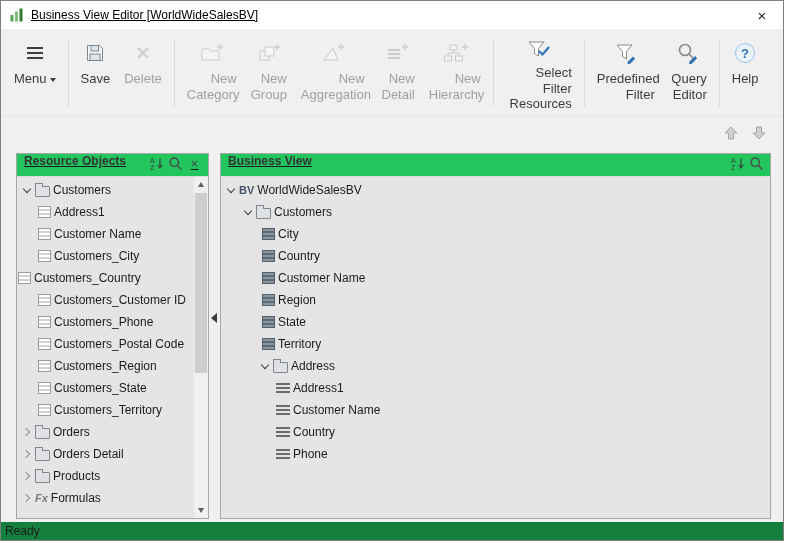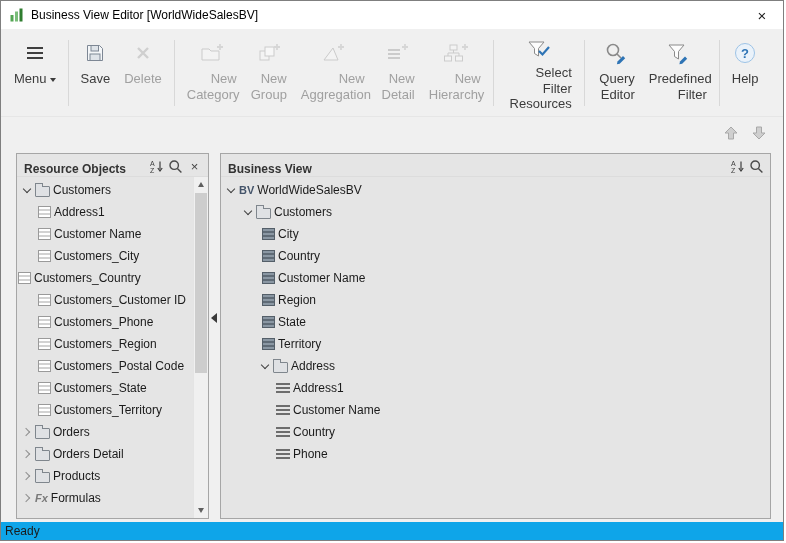--- a/index.html
+++ b/index.html
@@ -6,42 +6,42 @@
   *{box-sizing:border-box;}
   .window{
     position:relative;width:784px;height:541px;margin:0;
     border:1px solid #7f7f7f;background:#f0f0f0;
     font-family:"Liberation Sans","DejaVu Sans",sans-serif;
     font-size:12px;color:#1b1b1b;overflow:hidden;
   }
   
   .titlebar{height:28px;background:#ffffff;display:flex;align-items:center;padding-left:8px;}
   .titlebar .app-ico{width:16px;height:16px;margin-right:6px;display:flex;}
-  .titlebar .t-title{font-size:12px;color:#000;}
+  .titlebar .t-title{font-size:12px;color:#000;text-decoration:underline;}
   .close-btn{margin-left:auto;width:42px;height:28px;display:flex;align-items:center;justify-content:center;
     font-size:15px;color:#222;cursor:default;}
   
   .toolbar{display:flex;align-items:stretch;padding:5px 6px 4px;height:88px;background:#f0f0f0;
     border-bottom:1px solid #e6e6e6;}
   .tb-btn{display:flex;flex-direction:column;align-items:center;padding:3px 7px 0;}
   .tb-ico{height:32px;display:flex;align-items:center;justify-content:center;}
   .tb-lbl{font-size:13px;color:#3c3c3c;text-align:right;line-height:1.2;margin-top:2px;}
   .tb-btn.disabled .tb-lbl{color:#a0a0a0;}
   .tb-sep{width:1px;background:#d8d8d8;margin:6px 5px;}
   .caret{display:inline-block;width:0;height:0;border-left:3.5px solid transparent;
     border-right:3.5px solid transparent;border-top:4px solid #3c3c3c;margin-left:3px;vertical-align:middle;}
   
   .move-btns{position:absolute;right:14px;top:122px;display:flex;gap:8px;}
   .move-btn{width:20px;height:20px;display:flex;align-items:center;justify-content:center;}
   
   .panel{position:absolute;border:1px solid #a6a6a6;background:#fff;display:flex;flex-direction:column;}
   .left-panel{left:15px;top:152px;width:193px;height:366px;}
   .right-panel{left:219px;top:152px;width:551px;height:366px;}
-  .panel-header{height:23px;background:#e5e5e5;border-bottom:1px solid #dcdcdc;display:flex;
-    align-items:flex-end;padding:0 4px 0 7px;flex:none;}
+  .panel-header{height:23px;background:#22c55e;border-bottom:1px solid #dcdcdc;display:flex;
+    align-items:flex-start;padding:0 4px 0 7px;flex:none;text-decoration:underline;}
   .panel-title{font-weight:bold;font-size:12px;color:#333;margin-right:auto;}
   .ph-btn{width:19px;height:19px;display:flex;align-items:center;justify-content:center;}
   .ph-close{font-size:13px;color:#444;}
   .panel-body{flex:1;display:flex;overflow:hidden;background:#e5e5e5;}
   .tree{flex:1;padding-top:2px;overflow:hidden;}
   
   .row{display:flex;align-items:center;height:22px;white-space:nowrap;}
   .lbl{margin-left:3px;font-size:12px;color:#1b1b1b;}
   .exp{width:14px;height:14px;display:inline-flex;align-items:center;justify-content:center;flex:none;}
   .exp i{display:block;width:6px;height:6px;border-right:1.6px solid #3f3f3f;border-bottom:1.6px solid #3f3f3f;}
@@ -65,21 +65,21 @@
   .sb-btn{height:15px;display:flex;align-items:center;justify-content:center;flex:none;}
   .sb-track{flex:1;position:relative;}
   .sb-thumb{position:absolute;left:1px;right:1px;top:1px;height:58%;background:#cdcdcd;}
   .tri-up{width:0;height:0;border-left:3.5px solid transparent;border-right:3.5px solid transparent;border-bottom:5px solid #5f5f5f;}
   .tri-down{width:0;height:0;border-left:3.5px solid transparent;border-right:3.5px solid transparent;border-top:5px solid #5f5f5f;}
   
   .splitter{position:absolute;left:208px;top:152px;width:11px;height:366px;}
   .collapse-arrow{position:absolute;left:2px;top:160px;width:0;height:0;
     border-top:5px solid transparent;border-bottom:5px solid transparent;border-right:6px solid #3a3a3a;}
   
-  .statusbar{position:absolute;left:0;right:0;bottom:0;height:18px;background:#0ea5e9;
+  .statusbar{position:absolute;left:0;right:0;bottom:0;height:18px;background:#15803d;
     display:flex;align-items:center;padding-left:4px;font-size:12px;color:#1b1b1b;}
 </style>
 </head>
 <body>
 
 <div class="window">
 
   <div class="titlebar">
     <span class="app-ico">
       <svg width="16" height="16" viewBox="0 0 16 16">
@@ -193,36 +193,36 @@
         </svg>
       </span>
       <span class="tb-lbl" style="max-width:66px">Select Filter Resources</span>
     </div>
 
     <div class="tb-sep"></div>
 
     <div class="tb-btn">
       <span class="tb-ico">
         <svg width="26" height="24" viewBox="0 0 26 24">
+          <path d="M4 4h15l-5.5 6.5V18l-4-2.5v-5z" fill="#fdfdfd" stroke="#8a8a8a"></path>
+          <path d="M15 20.5l5-5 2.2 2.2-5 5-2.8.6z" fill="#2e74b5"></path>
+        </svg>
+      </span>
+      <span class="tb-lbl" style="max-width:58px">Predefined Filter</span>
+    </div>
+
+    <div class="tb-btn">
+      <span class="tb-ico">
+        <svg width="26" height="24" viewBox="0 0 26 24">
           <circle cx="10" cy="9" r="5.5" fill="none" stroke="#8a8a8a" stroke-width="1.6"></circle>
           <path d="M14 13l4 4" stroke="#8a8a8a" stroke-width="1.6" fill="none"></path>
           <path d="M14.5 20.5l5.5-5.5 2.2 2.2-5.5 5.5-2.8.6z" fill="#2e74b5"></path>
         </svg>
       </span>
       <span class="tb-lbl" style="max-width:38px">Query Editor</span>
-    </div>
-
-    <div class="tb-btn">
-      <span class="tb-ico">
-        <svg width="26" height="24" viewBox="0 0 26 24">
-          <path d="M4 4h15l-5.5 6.5V18l-4-2.5v-5z" fill="#fdfdfd" stroke="#8a8a8a"></path>
-          <path d="M15 20.5l5-5 2.2 2.2-5 5-2.8.6z" fill="#2e74b5"></path>
-        </svg>
-      </span>
-      <span class="tb-lbl" style="max-width:58px">Predefined Filter</span>
     </div>
 
     <div class="tb-sep"></div>
 
     <div class="tb-btn">
       <span class="tb-ico">
         <svg width="24" height="24" viewBox="0 0 24 24">
           <circle cx="12" cy="12" r="9.5" fill="#eaf2fa" stroke="#9dc3e6"></circle>
           <text x="12" y="16.5" text-anchor="middle" font-size="13" font-weight="bold" fill="#2e74b5" font-family="Liberation Sans, sans-serif">?</text>
         </svg>
@@ -294,25 +294,25 @@
         <div class="row" style="padding-left:20px">
           <span class="ico field"></span>
           <span class="lbl">Customers_Customer ID</span>
         </div>
         <div class="row" style="padding-left:20px">
           <span class="ico field"></span>
           <span class="lbl">Customers_Phone</span>
         </div>
         <div class="row" style="padding-left:20px">
           <span class="ico field"></span>
+          <span class="lbl">Customers_Postal Code</span>
+        </div>
+        <div class="row" style="padding-left:20px">
+          <span class="ico field"></span>
           <span class="lbl">Customers_Region</span>
-        </div>
-        <div class="row" style="padding-left:20px">
-          <span class="ico field"></span>
-          <span class="lbl">Customers_Postal Code</span>
         </div>
         <div class="row" style="padding-left:20px">
           <span class="ico field"></span>
           <span class="lbl">Customers_State</span>
         </div>
         <div class="row" style="padding-left:20px">
           <span class="ico field"></span>
           <span class="lbl">Customers_Territory</span>
         </div>
         <div class="row" style="padding-left:3px">

